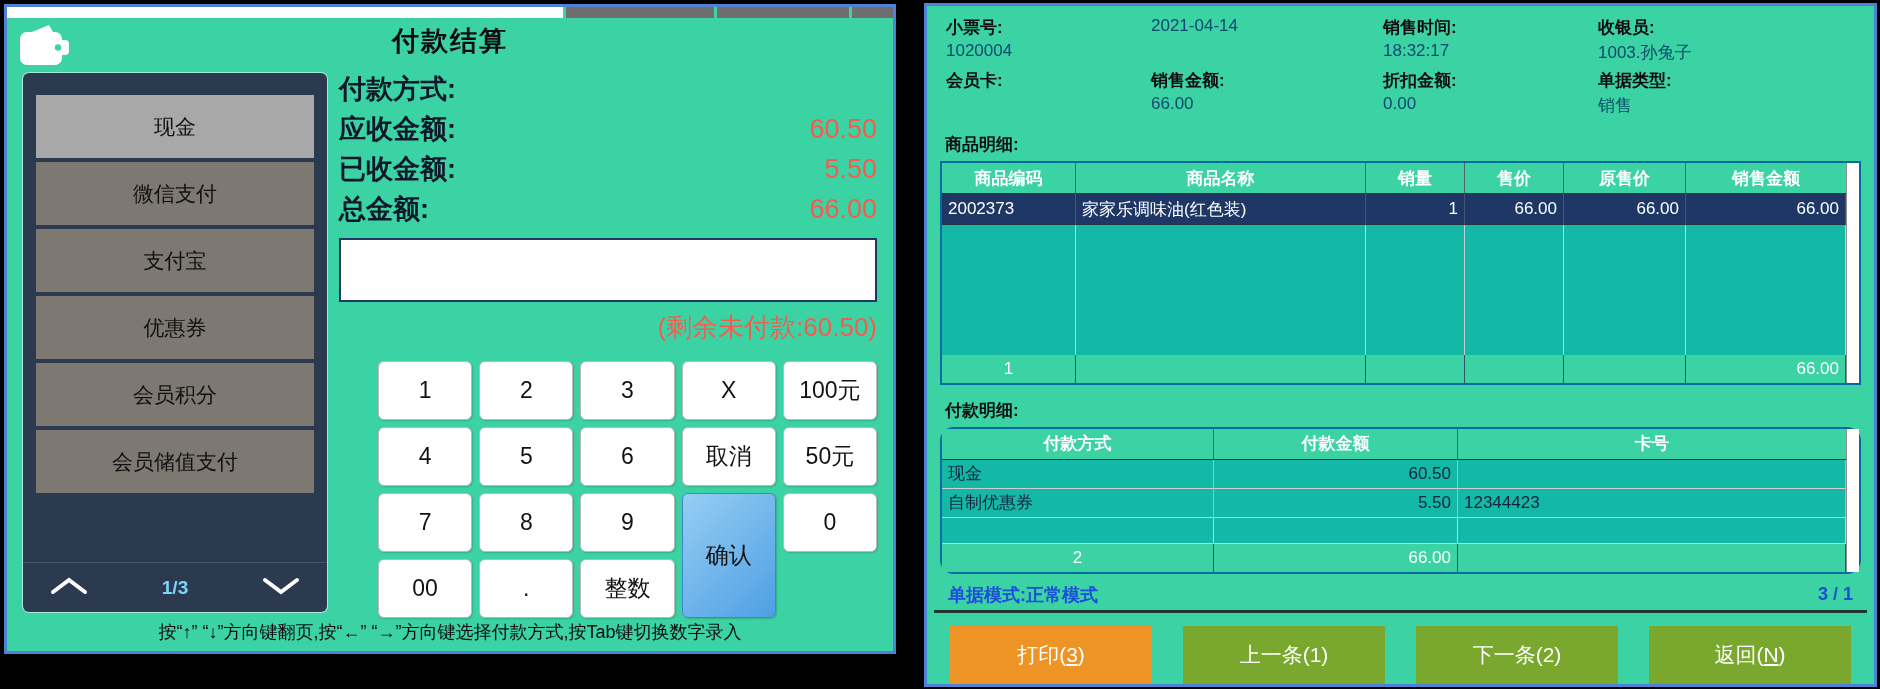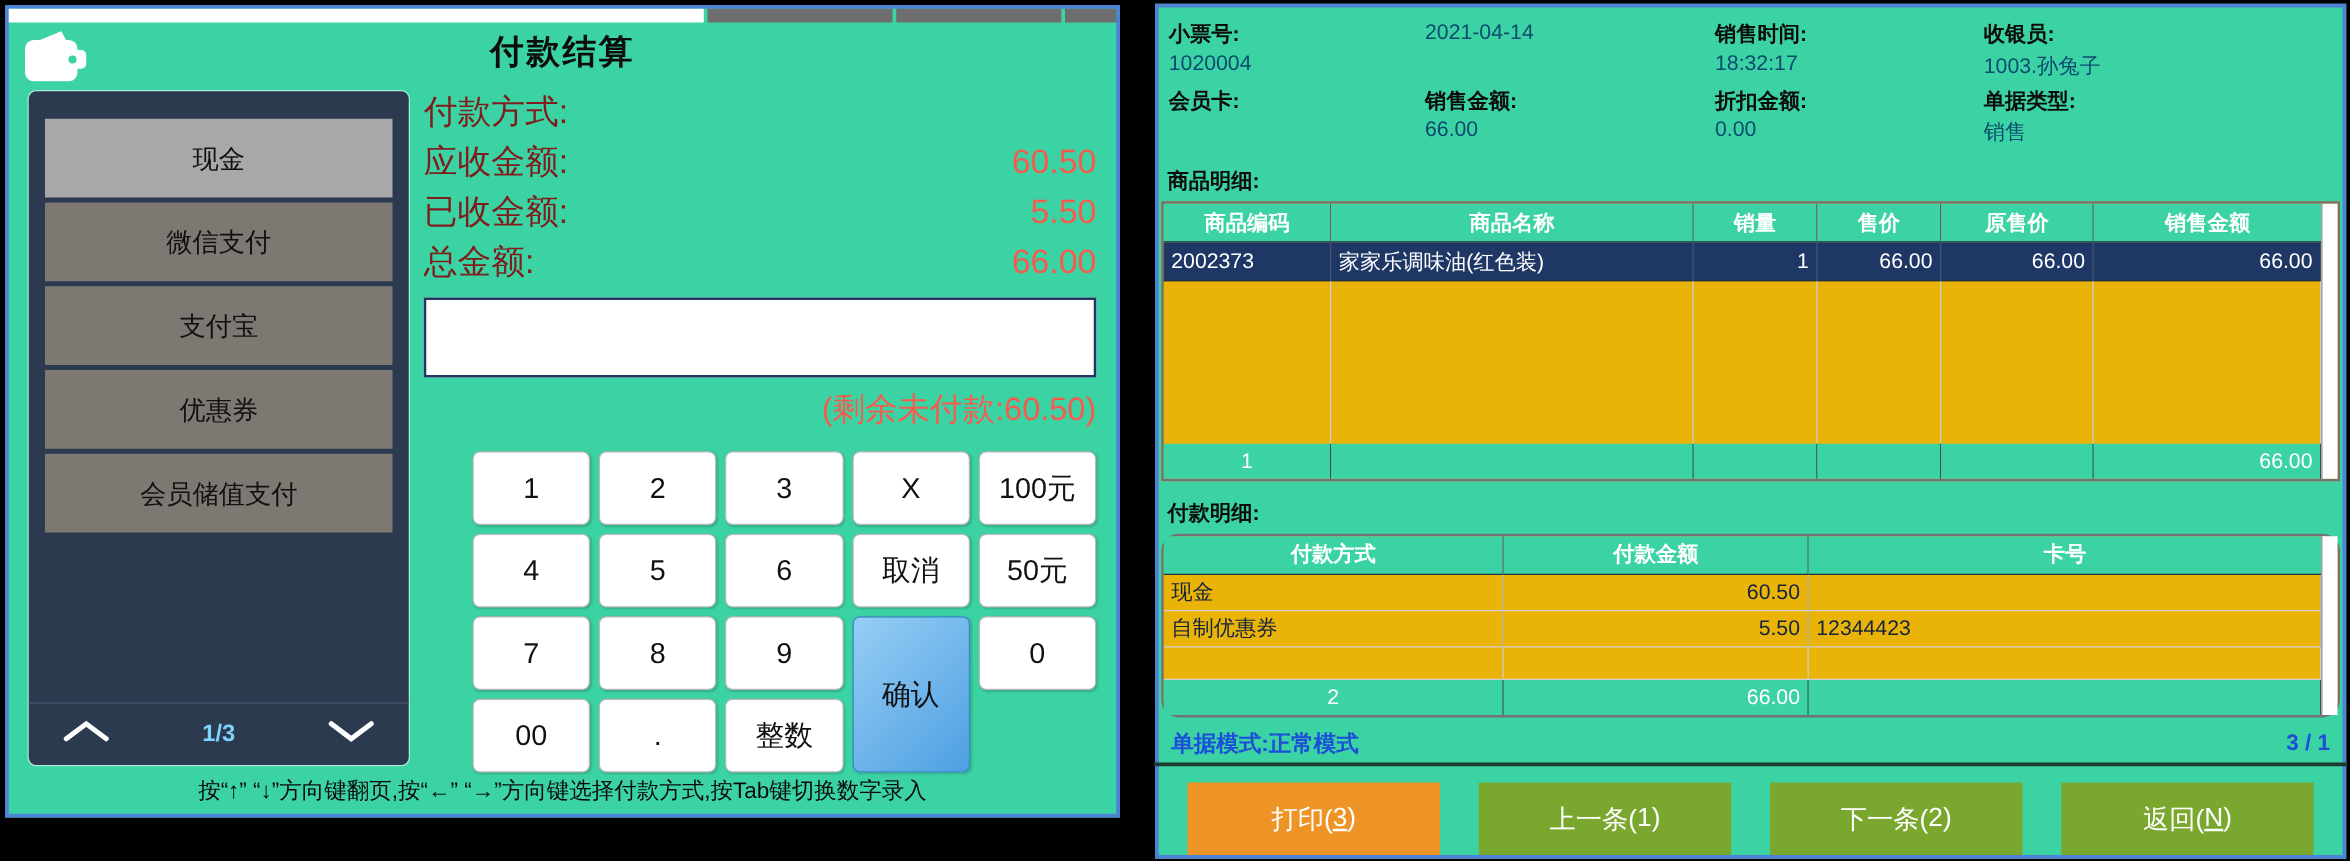--- a/index.html
+++ b/index.html
@@ -27,21 +27,21 @@
                 display:flex; align-items:center; justify-content:center;
                 font-size:21px; color:#111; cursor:pointer; }
   .method-btn.selected { background:#A8A8A8; }
   .pager { position:absolute; bottom:0; left:0; right:0; height:50px;
            border-top:1px solid #46566e; display:flex; align-items:center;
            justify-content:space-between; padding:0 26px; }
   .pager-label { color:#7dd3fc; font-size:19px; font-weight:bold; }
 
   .amount-area { position:absolute; left:332px; top:62px; right:16px; }
   .field-row { display:flex; justify-content:space-between; align-items:center; height:40px; }
-  .field-label { font-size:27px; font-weight:400; color:#7f1d1d; }
+  .field-label { font-size:27px; font-weight:700; color:#0f172a; }
   .field-value { font-size:27px; color:#F75B4E; }
   .amount-input-wrap { margin-top:9px; height:64px; background:#fff;
                        border:2px solid #1E3765; display:flex; align-items:center; padding:0 3px; }
   .amount-input { flex:1; border:none; outline:none; background:transparent;
                   text-align:right; font-size:56px; color:#0a0a0a;
                   font-family:"Liberation Sans", sans-serif; }
   .caret { width:2px; height:48px; background:#000; }
   .remaining-note { text-align:right; color:#F75B4E; font-size:26px; margin-top:8px; }
 
   .numpad { margin:16px 0 0 39px; display:grid; grid-template-columns:repeat(5,1fr);
@@ -52,30 +52,30 @@
   .np-confirm { grid-column:4; grid-row:3 / 5; height:auto;
                 background:linear-gradient(135deg,#96CEF4 0%,#4E9FE3 100%);
                 border:1px solid #3e87c9; }
 
   .instruction { position:absolute; bottom:7px; left:0; width:100%; text-align:center;
                  font-size:18px; color:#0b0b0b; }
 
   
   .window-right { position:absolute; left:924px; top:3px; width:953px; height:684px;
                   background:#3CD3A4; border:3px solid #4E82D4;
-                  padding:6px 0 0; display:flex; flex-direction:column; }
+                  padding:6px 11px 0; display:flex; flex-direction:column; }
   .info-grid { display:grid; grid-template-columns:205px 232px 215px 1fr;
                padding:4px 8px 0; row-gap:6px; }
   .info-label { font-size:17px; font-weight:700; color:#0c0c0c; height:25px; }
   .info-value { font-size:17px; color:#0c4a6e; height:22px; }
 
   .section-label { font-size:17px; font-weight:700; color:#0c0c0c; margin:14px 7px 5px; }
   .section-label.first { margin-top:17px; }
 
-  .data-table { margin:0 2px; border:2px solid #737373; background:#eab308; display:flex; }
+  .data-table { margin:0 2px; border:2px solid #0369a1; background:#14b8a6; display:flex; }
   .table-main { flex:1; display:flex; flex-direction:column; }
   .scroll-strip { width:13px; background:#fff; border-left:1px solid #8f8f8f; }
   .t-row { display:flex; }
   .cell { border-right:1px solid #57606a; padding:2px 6px; font-size:17px;
           display:flex; align-items:center; height:31px; white-space:nowrap; overflow:hidden; }
   .cell:last-child { border-right:none; }
   .t-header .cell { background:#3CD3A4; color:#fff; font-weight:700;
                     justify-content:center; border-bottom:1px solid #24313f; }
   .t-selected { background:#1E3765; color:#fff; cursor:pointer; }
   .t-selected .cell { border-right:1px solid #45556f; border-bottom:1px solid #24313f; }
@@ -122,20 +122,21 @@
   </div>
 
   <div class="panel-title">付款结算</div>
 
   <div class="sidebar">
     <div class="method-list">
       <div class="method-btn selected">现金</div>
       <div class="method-btn">微信支付</div>
       <div class="method-btn">支付宝</div>
       <div class="method-btn">优惠券</div>
+      <div class="method-btn">会员积分</div>
       <div class="method-btn">会员储值支付</div>
     </div>
     <div class="pager">
       <span>
         <svg width="40" height="18" viewBox="0 0 40 18">
             <polyline points="4,15 20,3 36,15" stroke="#fff" stroke-width="4" fill="none" stroke-linecap="round"></polyline>
           </svg>
       </span>
       <span class="pager-label">1/3</span>
       <span>

